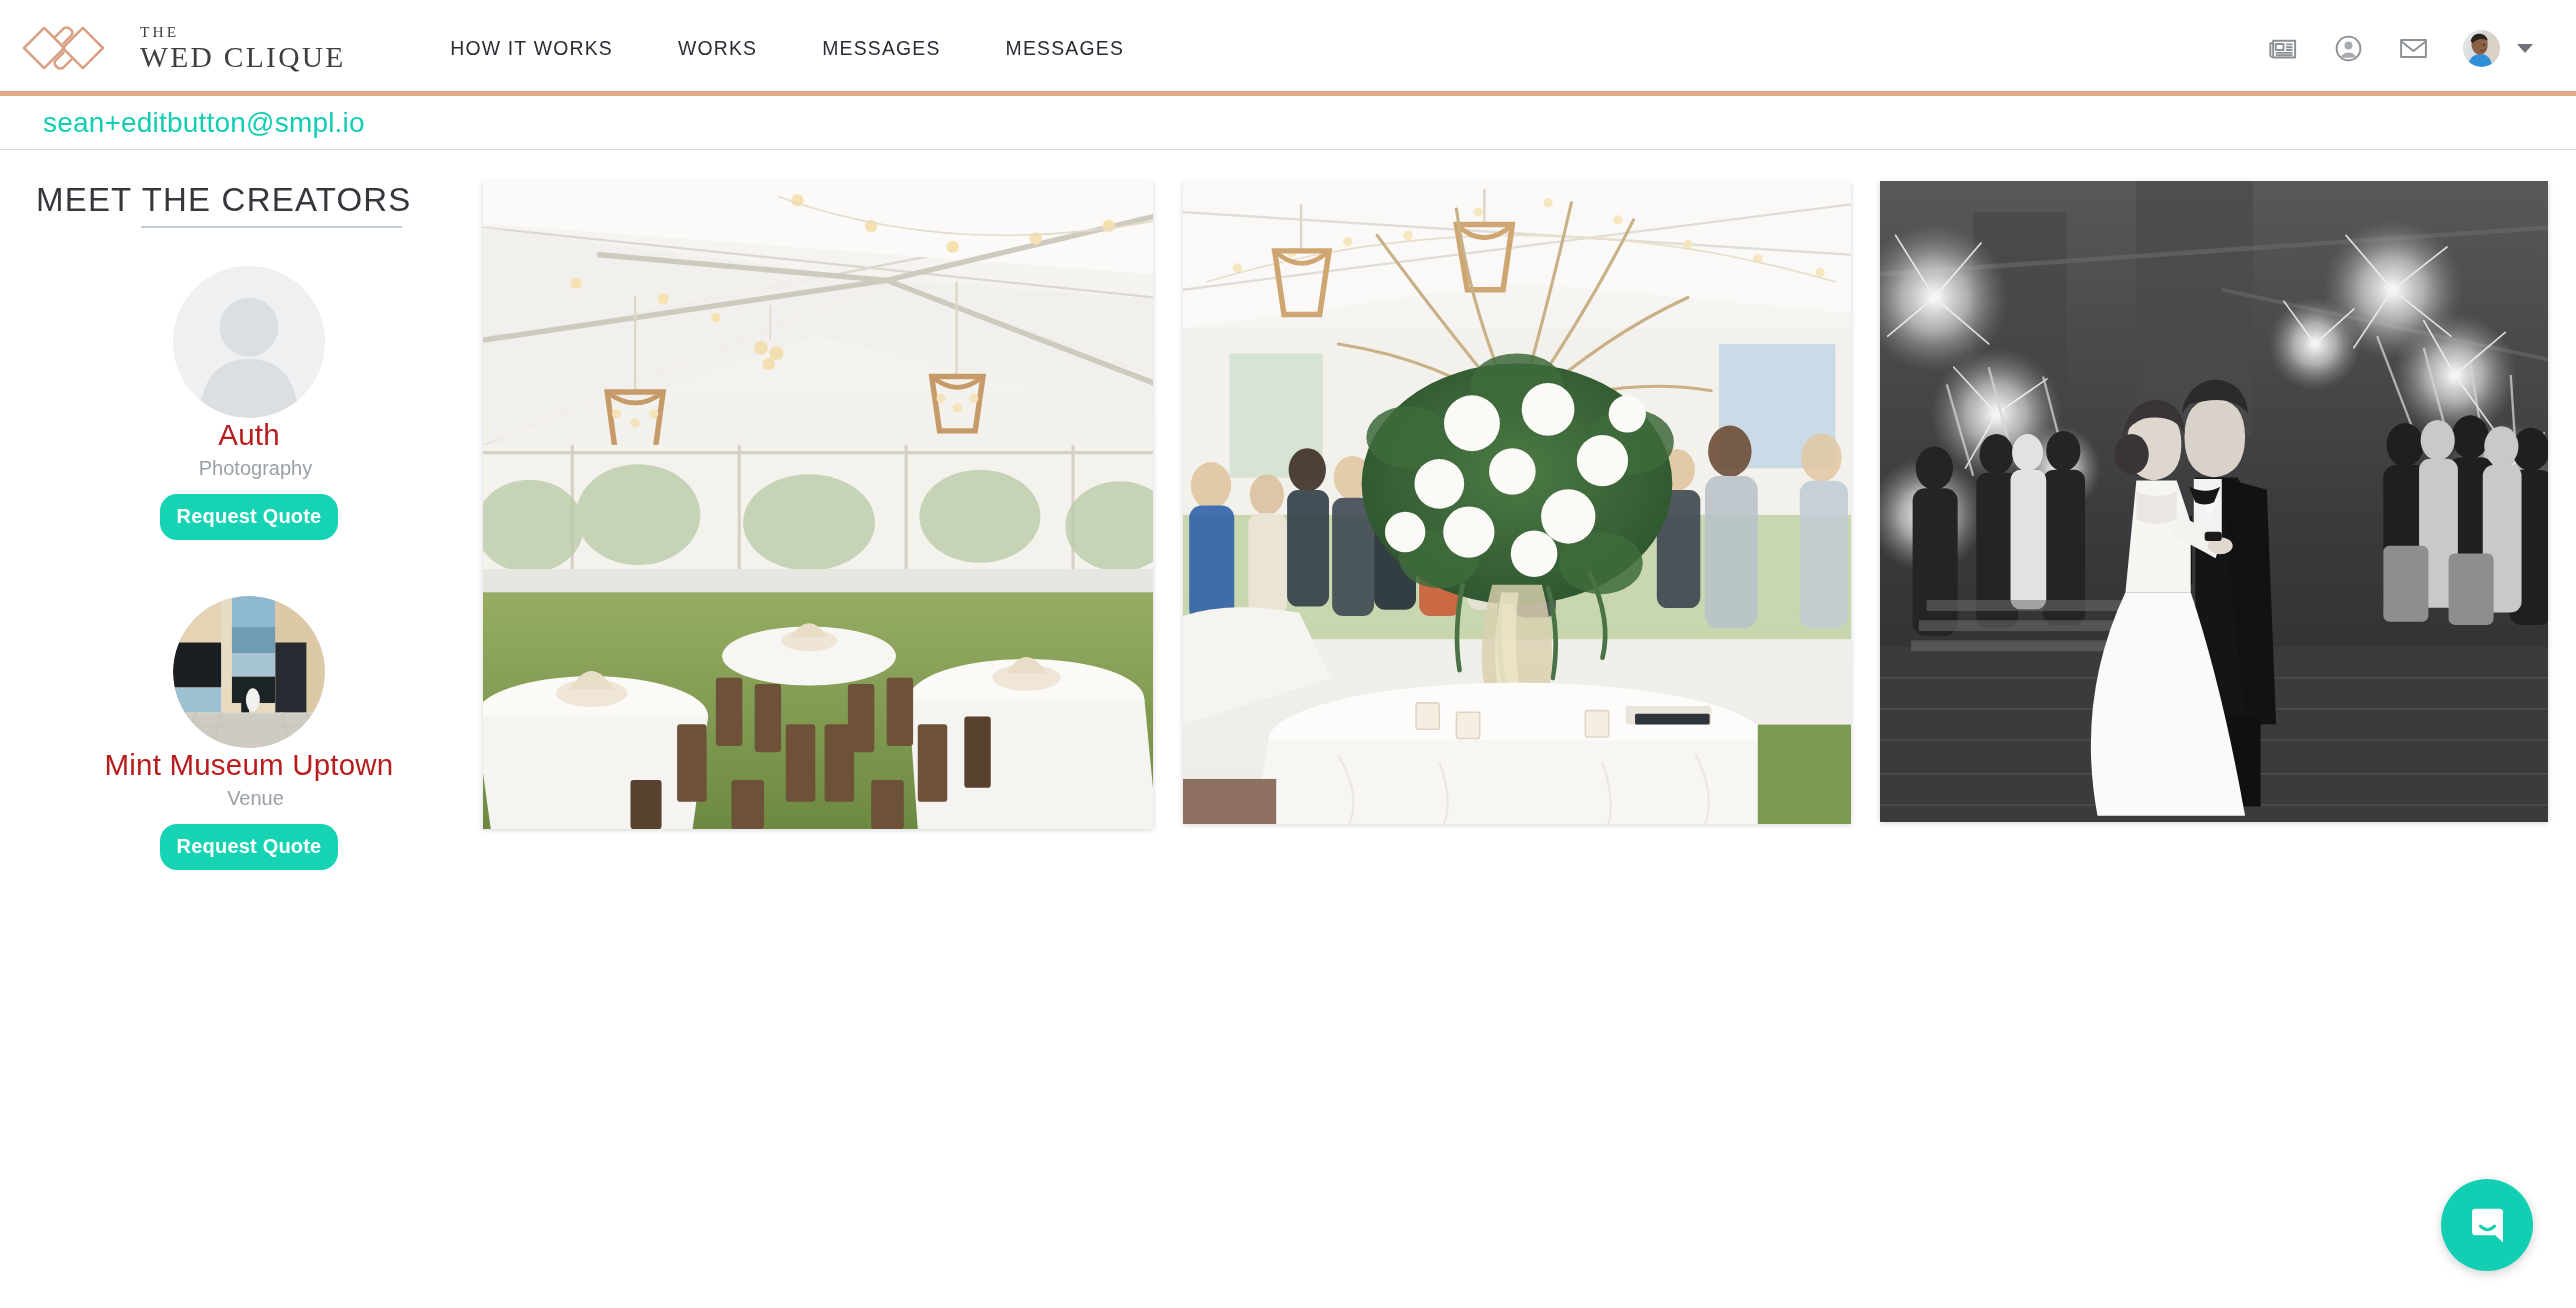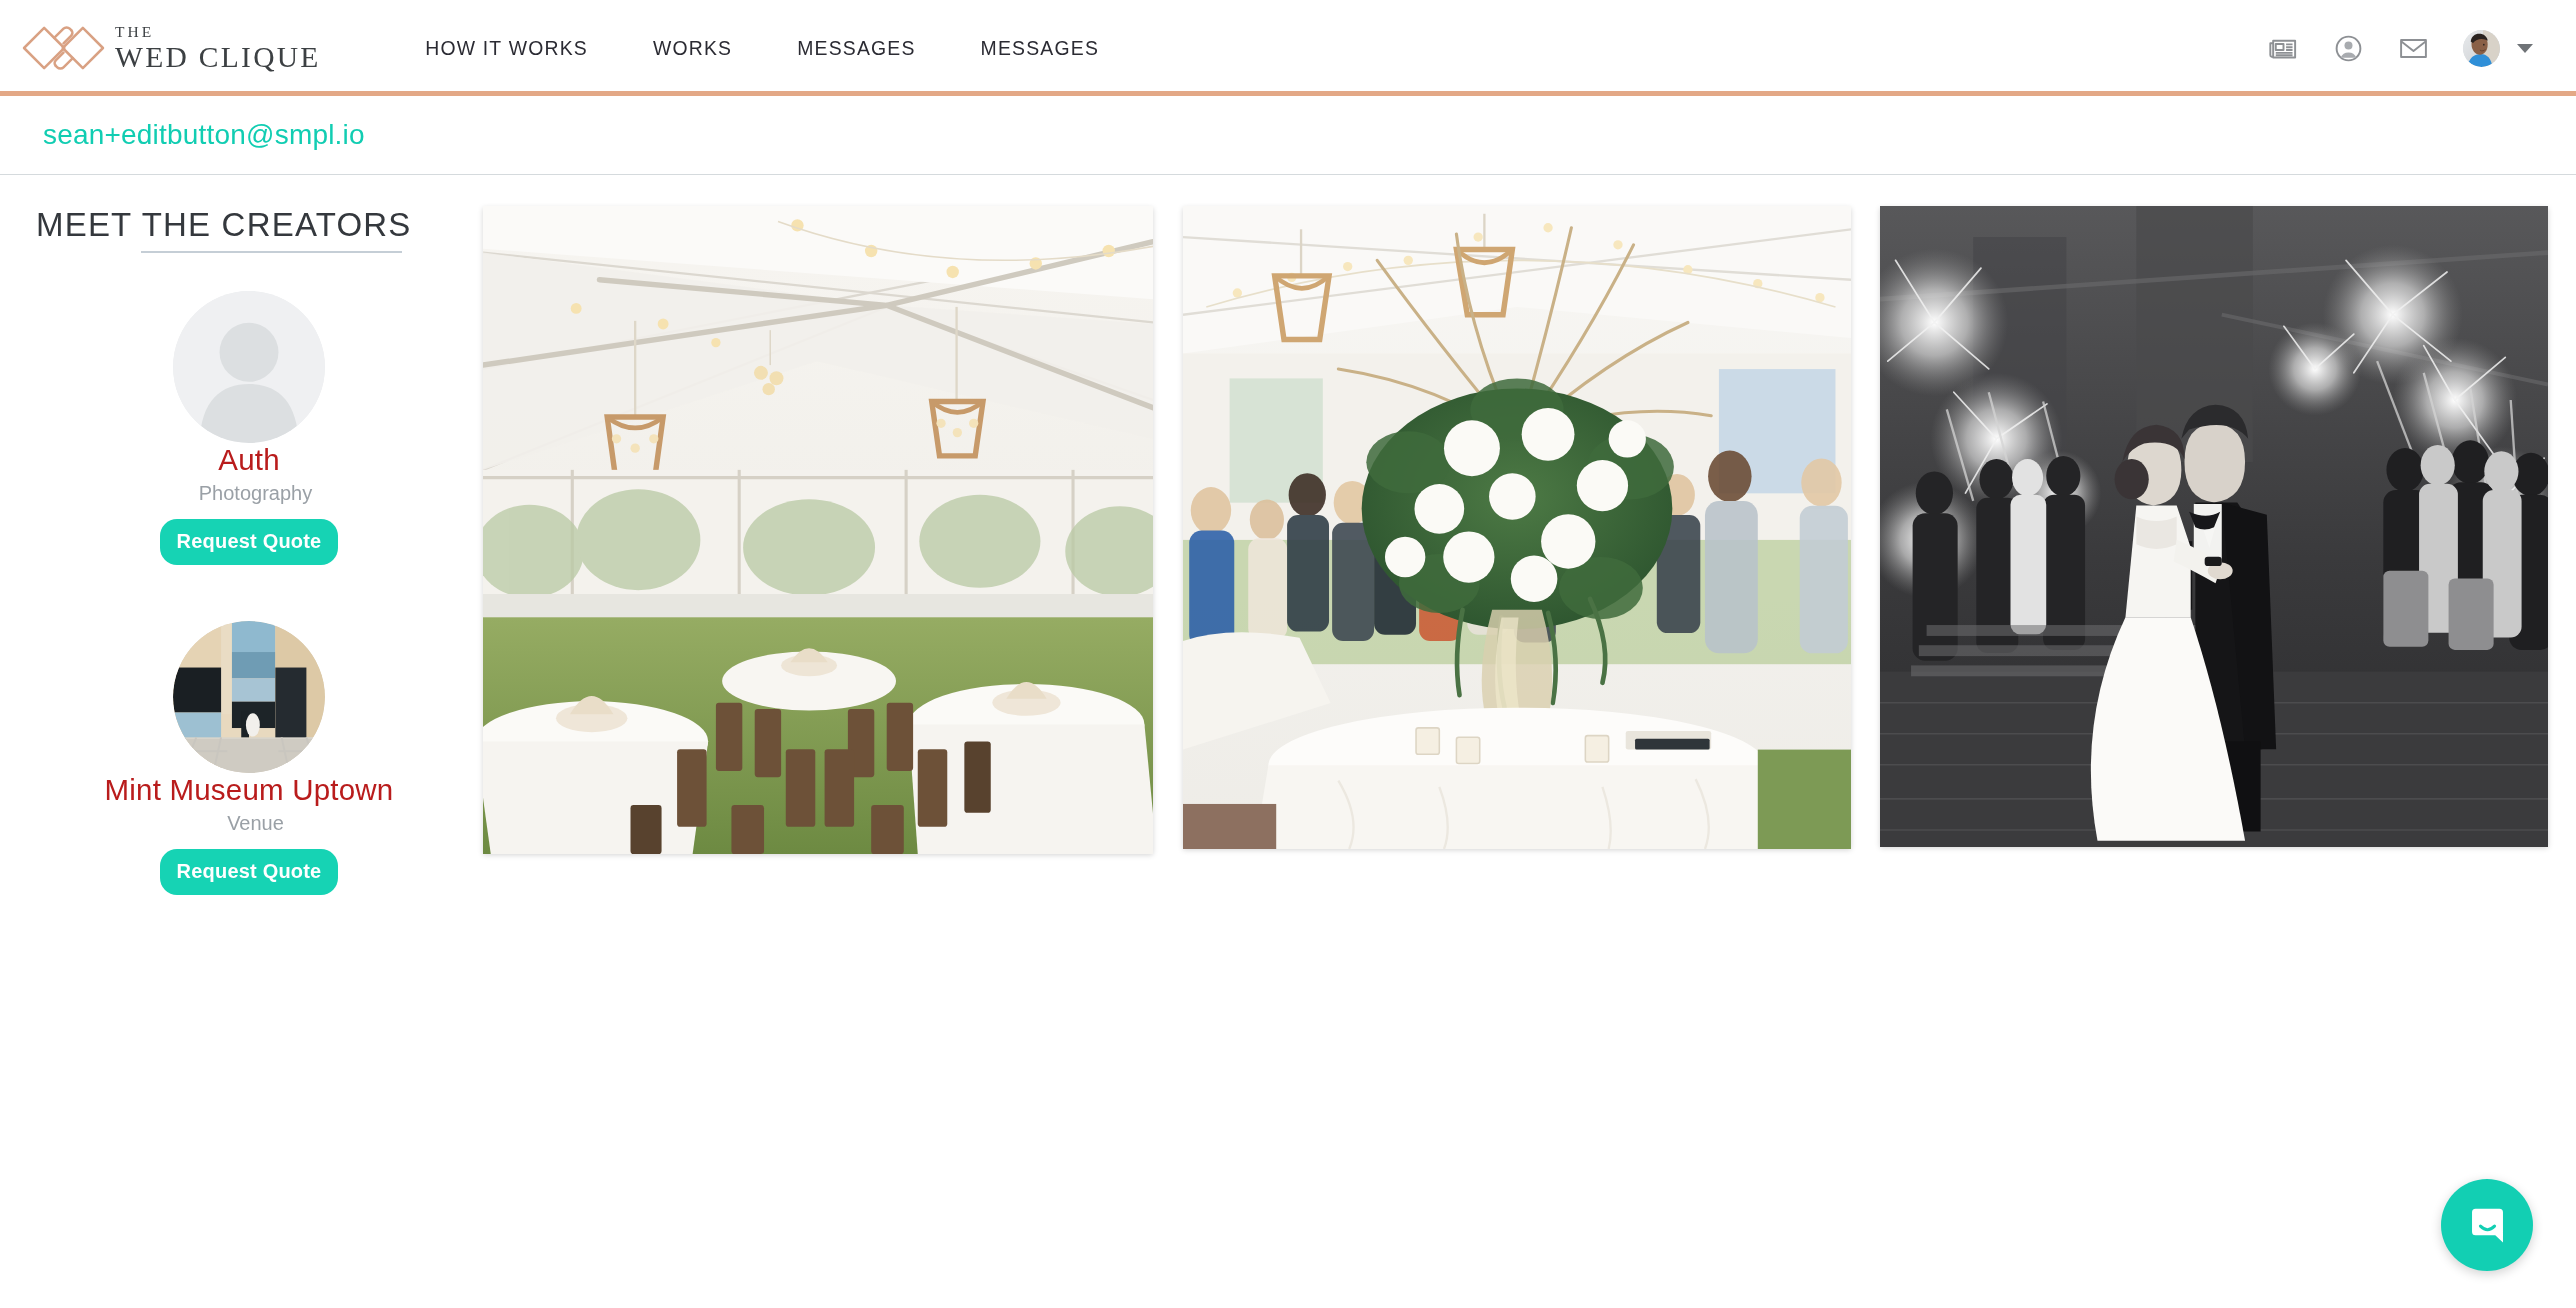--- a/index.html
+++ b/index.html
@@ -25,21 +25,21 @@
   .header-accent-line {
     position: absolute;
     left: 0; right: 0; bottom: 0;
     height: 5.4px;
     background: #e3a886;
   }
 
   .brand {
     display: flex;
     align-items: center;
-    gap: 8px;
+    gap: 33px;
     flex: 0 0 auto;
   }
   .brand-mark { width: 87px; height: 48px; display:block; }
   .brand-text { display: flex; flex-direction: column; justify-content: center; line-height: 1; }
   .brand-the {
     font-family: "Liberation Serif", serif;
     font-size: 15.5px;
     letter-spacing: 3.1px;
     color: #3c4043;
     margin-bottom: 3.9px;
@@ -79,21 +79,21 @@
   .avatar {
     width: 37px; height: 37px; border-radius: 50%;
     overflow: hidden; display: block; position: relative;
     background: #d9dde0;
   }
   .caret { width: 0; height: 0; border-left: 8.5px solid transparent;
            border-right: 8.5px solid transparent; border-top: 9.3px solid #6f7377; }
 
   
   .subbar {
-    height: 79px;
+    height: 54px;
     display: flex;
     align-items: center;
     padding-left: 43px;
     border-bottom: 1.6px solid #d5dadd;
     background: #ffffff;
   }
   .subbar-email {
     font-size: 28px;
     color: #11cdb2;
     letter-spacing: 0.2px;

